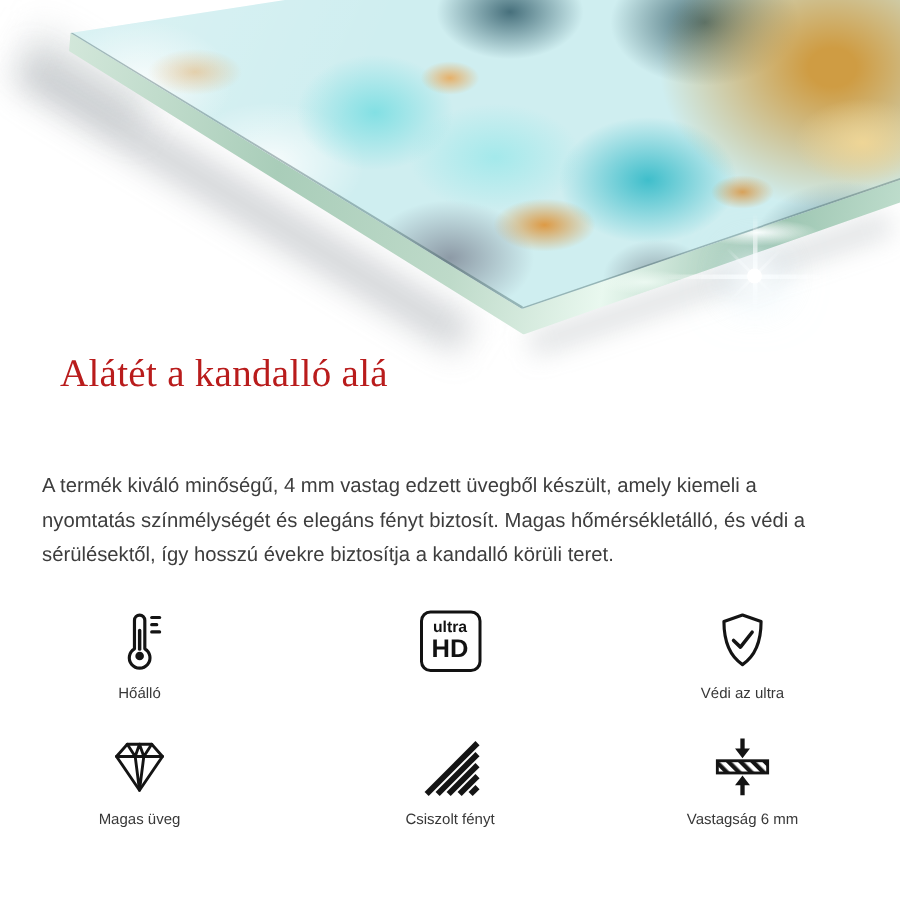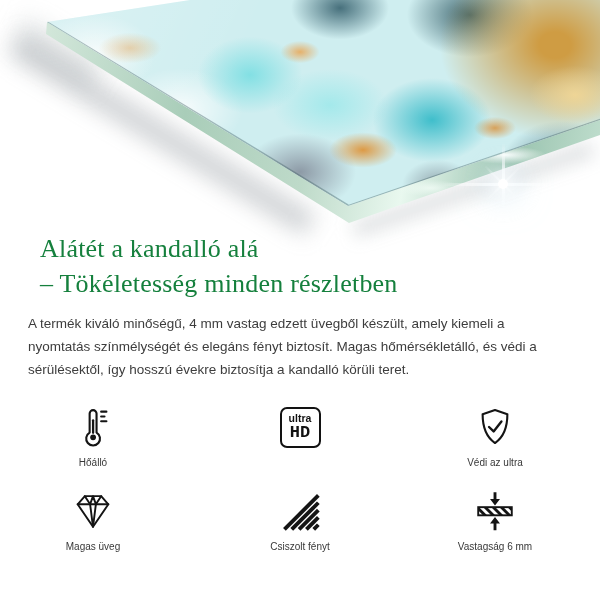--- a/index.html
+++ b/index.html
@@ -62,36 +62,36 @@
   .sparkle .h{width:124px;height:3px;left:-62px;top:-1.5px;filter:blur(.4px);}
   .sparkle .v{width:3px;height:84px;left:-1.5px;top:-42px;
     background:linear-gradient(180deg, rgba(185,215,230,0), rgba(255,255,255,.95) 42%, #ffffff 50%, rgba(255,255,255,.95) 58%, rgba(185,215,230,0));filter:blur(.4px);}
   .sparkle .d1{width:52px;height:2px;left:-26px;top:-1px;transform:rotate(45deg);opacity:.65;}
   .sparkle .d2{width:52px;height:2px;left:-26px;top:-1px;transform:rotate(-45deg);opacity:.65;}
   .sparkle .core{width:10px;height:10px;left:-5px;top:-5px;border-radius:50%;background:#fff;
     box-shadow:0 0 16px 6px rgba(255,255,255,.95), 0 0 30px 12px rgba(210,235,245,.55);}
 
   
   .heading{position:absolute;left:40px;top:231px;margin:0;font-family:"Liberation Serif",serif;
-    font-size:26px;line-height:35px;font-weight:400;color:#15803d;letter-spacing:.2px;}
+    font-size:26px;line-height:35px;font-weight:400;color:#b91c1c;letter-spacing:.2px;}
   .desc{position:absolute;left:28px;top:312px;margin:0;width:514px;
     font-size:13.5px;line-height:23px;color:#3d3d3d;}
 
   
   .feature{position:absolute;transform:translateX(-50%);display:flex;flex-direction:column;
     align-items:center;width:220px;}
   .icon-box{height:46px;display:flex;align-items:center;justify-content:center;}
   .feature-label{margin-top:7px;font-size:10px;color:#383838;white-space:nowrap;}
   .f1{left:93px;top:404px;} .f2{left:300px;top:404px;} .f3{left:495px;top:404px;}
   .f4{left:93px;top:488px;} .f5{left:300px;top:488px;} .f6{left:495px;top:488px;}
 
   .uhd-box{width:37px;height:37px;border:2.6px solid #121212;border-radius:7px;
     display:flex;flex-direction:column;align-items:center;justify-content:center;color:#121212;}
   .uhd-top{font-size:10.5px;line-height:1;font-weight:bold;}
-  .uhd-bottom{font-size:17px;line-height:1;font-weight:bold;margin-top:1px;font-family:Liberation Mono, monospace;}
+  .uhd-bottom{font-size:17px;line-height:1;font-weight:bold;margin-top:1px;}
 </style>
 </head>
 <body>
 
 <div class="page">
 
   <div class="hero">
     <div class="shadow shadow-tip"></div>
     <div class="shadow shadow-left"></div>
     <div class="shadow shadow-right"></div>
@@ -106,21 +106,20 @@
       <i class="ray h"></i>
         <i class="ray v"></i>
         <i class="ray d1"></i>
         <i class="ray d2"></i>
         <i class="core"></i>
     </div>
   </div>
 
   <h1 class="heading">
     <span>Alátét a kandalló alá</span><br>
-    <span>– Tökéletesség minden részletben</span>
   </h1>
 
   <p class="desc">A termék kiváló minőségű, 4 mm vastag edzett üvegből készült, amely kiemeli a nyomtatás színmélységét és elegáns fényt biztosít. Magas hőmérsékletálló, és védi a sérülésektől, így hosszú évekre biztosítja a kandalló körüli teret.</p>
 
   <div class="feature f1">
     <div class="icon-box">
       <svg width="46" height="46" viewBox="0 0 48 48" fill="none" stroke="#141414" stroke-width="2.2" stroke-linecap="round" stroke-linejoin="round">
         <path d="M20.5 29.8 V10 a3.6 3.6 0 0 1 7.2 0 V29.8 a7.2 7.2 0 1 1 -7.2 0 Z"></path>
         <line x1="24.1" y1="17" x2="24.1" y2="30" stroke-width="2.4"></line>
         <circle cx="24.1" cy="34.8" r="3" fill="#141414" stroke="none"></circle>

